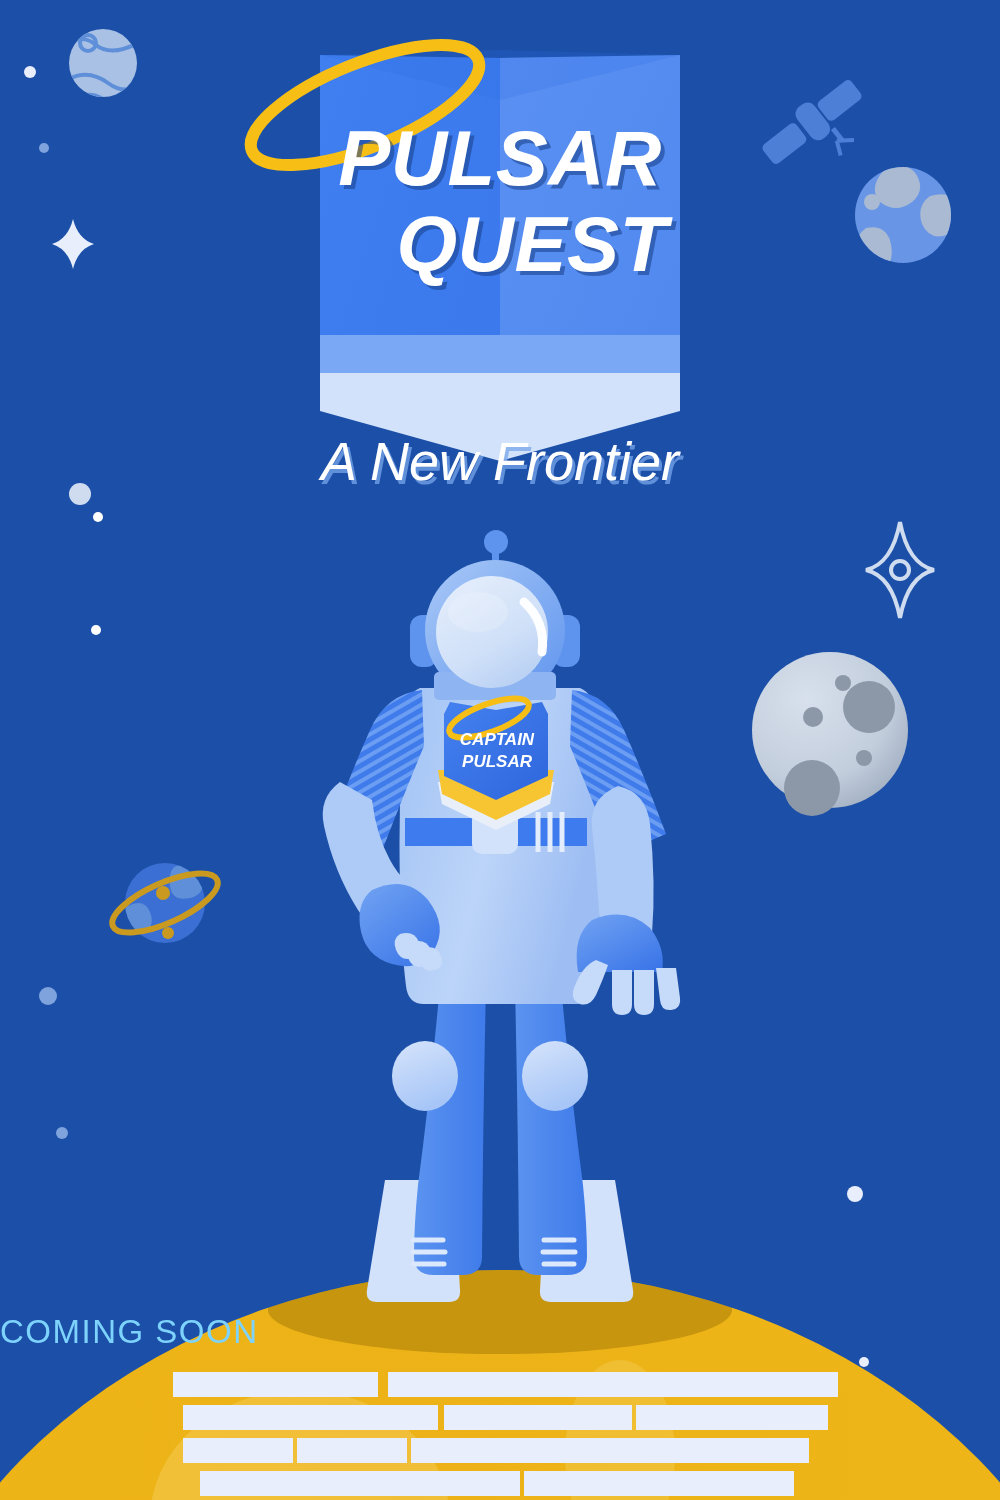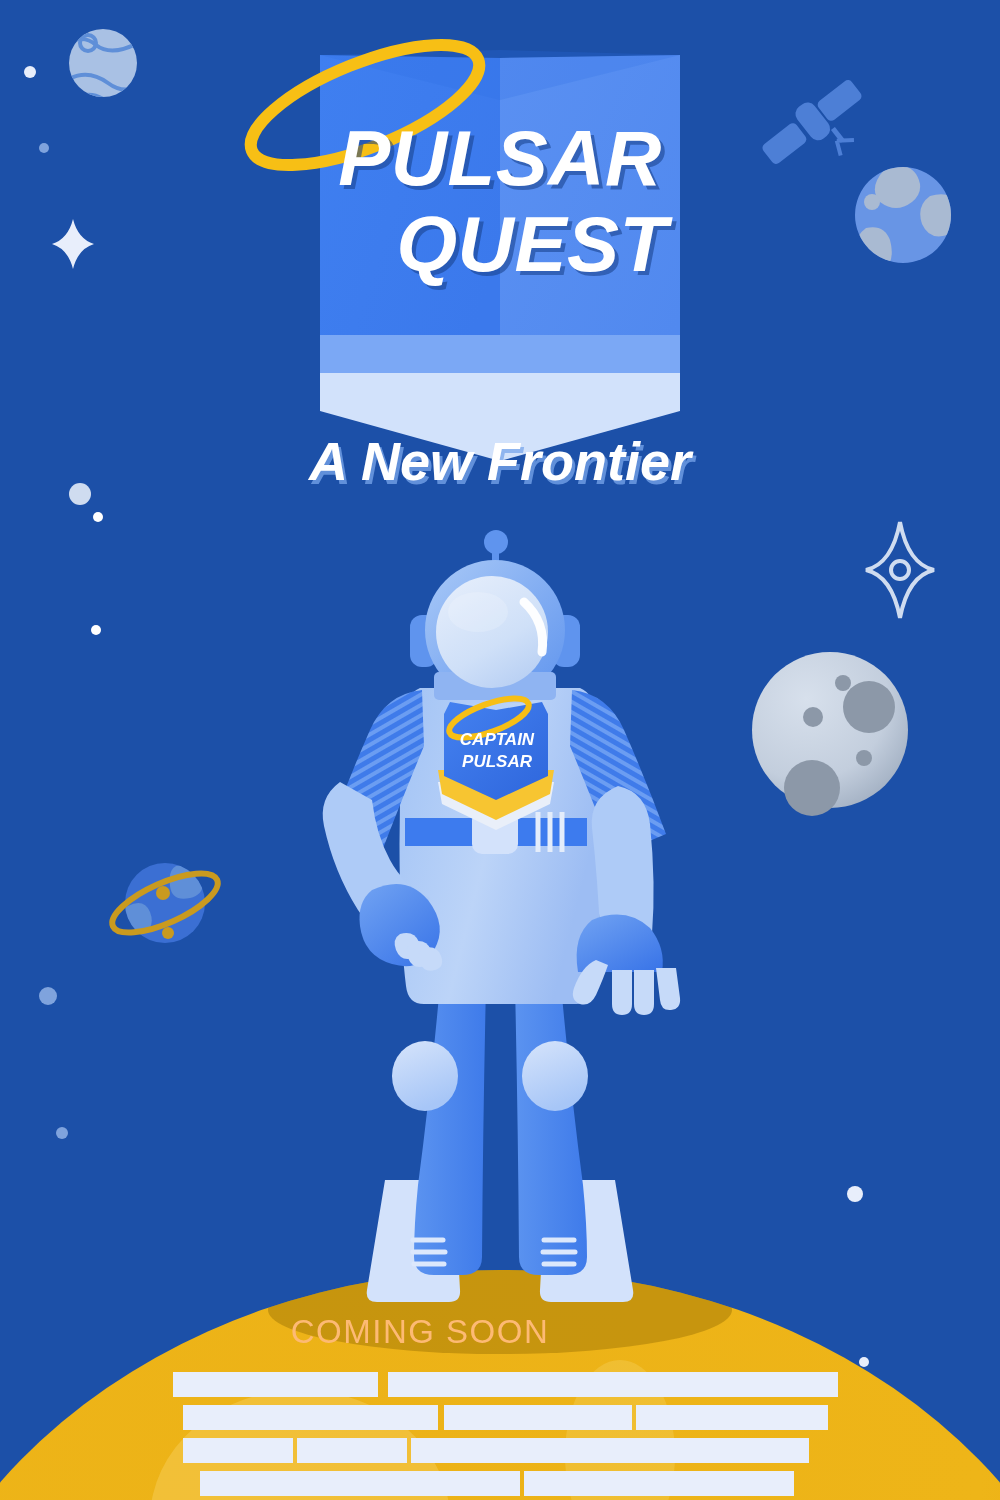--- a/index.html
+++ b/index.html
@@ -32,33 +32,32 @@
   }
   #title1{top:118px;font-size:78px;line-height:80px;}
   #title2{top:204px;font-size:78px;line-height:80px;margin-left:32px;}
 
   #subtitle{
     position:absolute;
     left:0;width:1000px;top:430px;
     text-align:center;
     font-size:54px;
     font-style:italic;
-    font-weight:bold;
+    font-weight:normal;
     color:#ffffff;
     text-shadow:3px 4px 0 rgba(120,165,235,.75);
     white-space:nowrap;
   }
   #coming-soon{
     position:absolute;
     left:0;width:840px;top:1313px;
-    text-align:center;
     font-size:33px;
     font-weight:normal;
     letter-spacing:1.5px;
-    color:#fdba74;
+    color:#7dd3fc;
     white-space:nowrap;
   }
   .badge-line{
     fill:#ffffff;
     font-family:"Liberation Sans", sans-serif;
     font-weight:bold;
     font-style:italic;
     font-size:17px;
     text-anchor:middle;
   }

